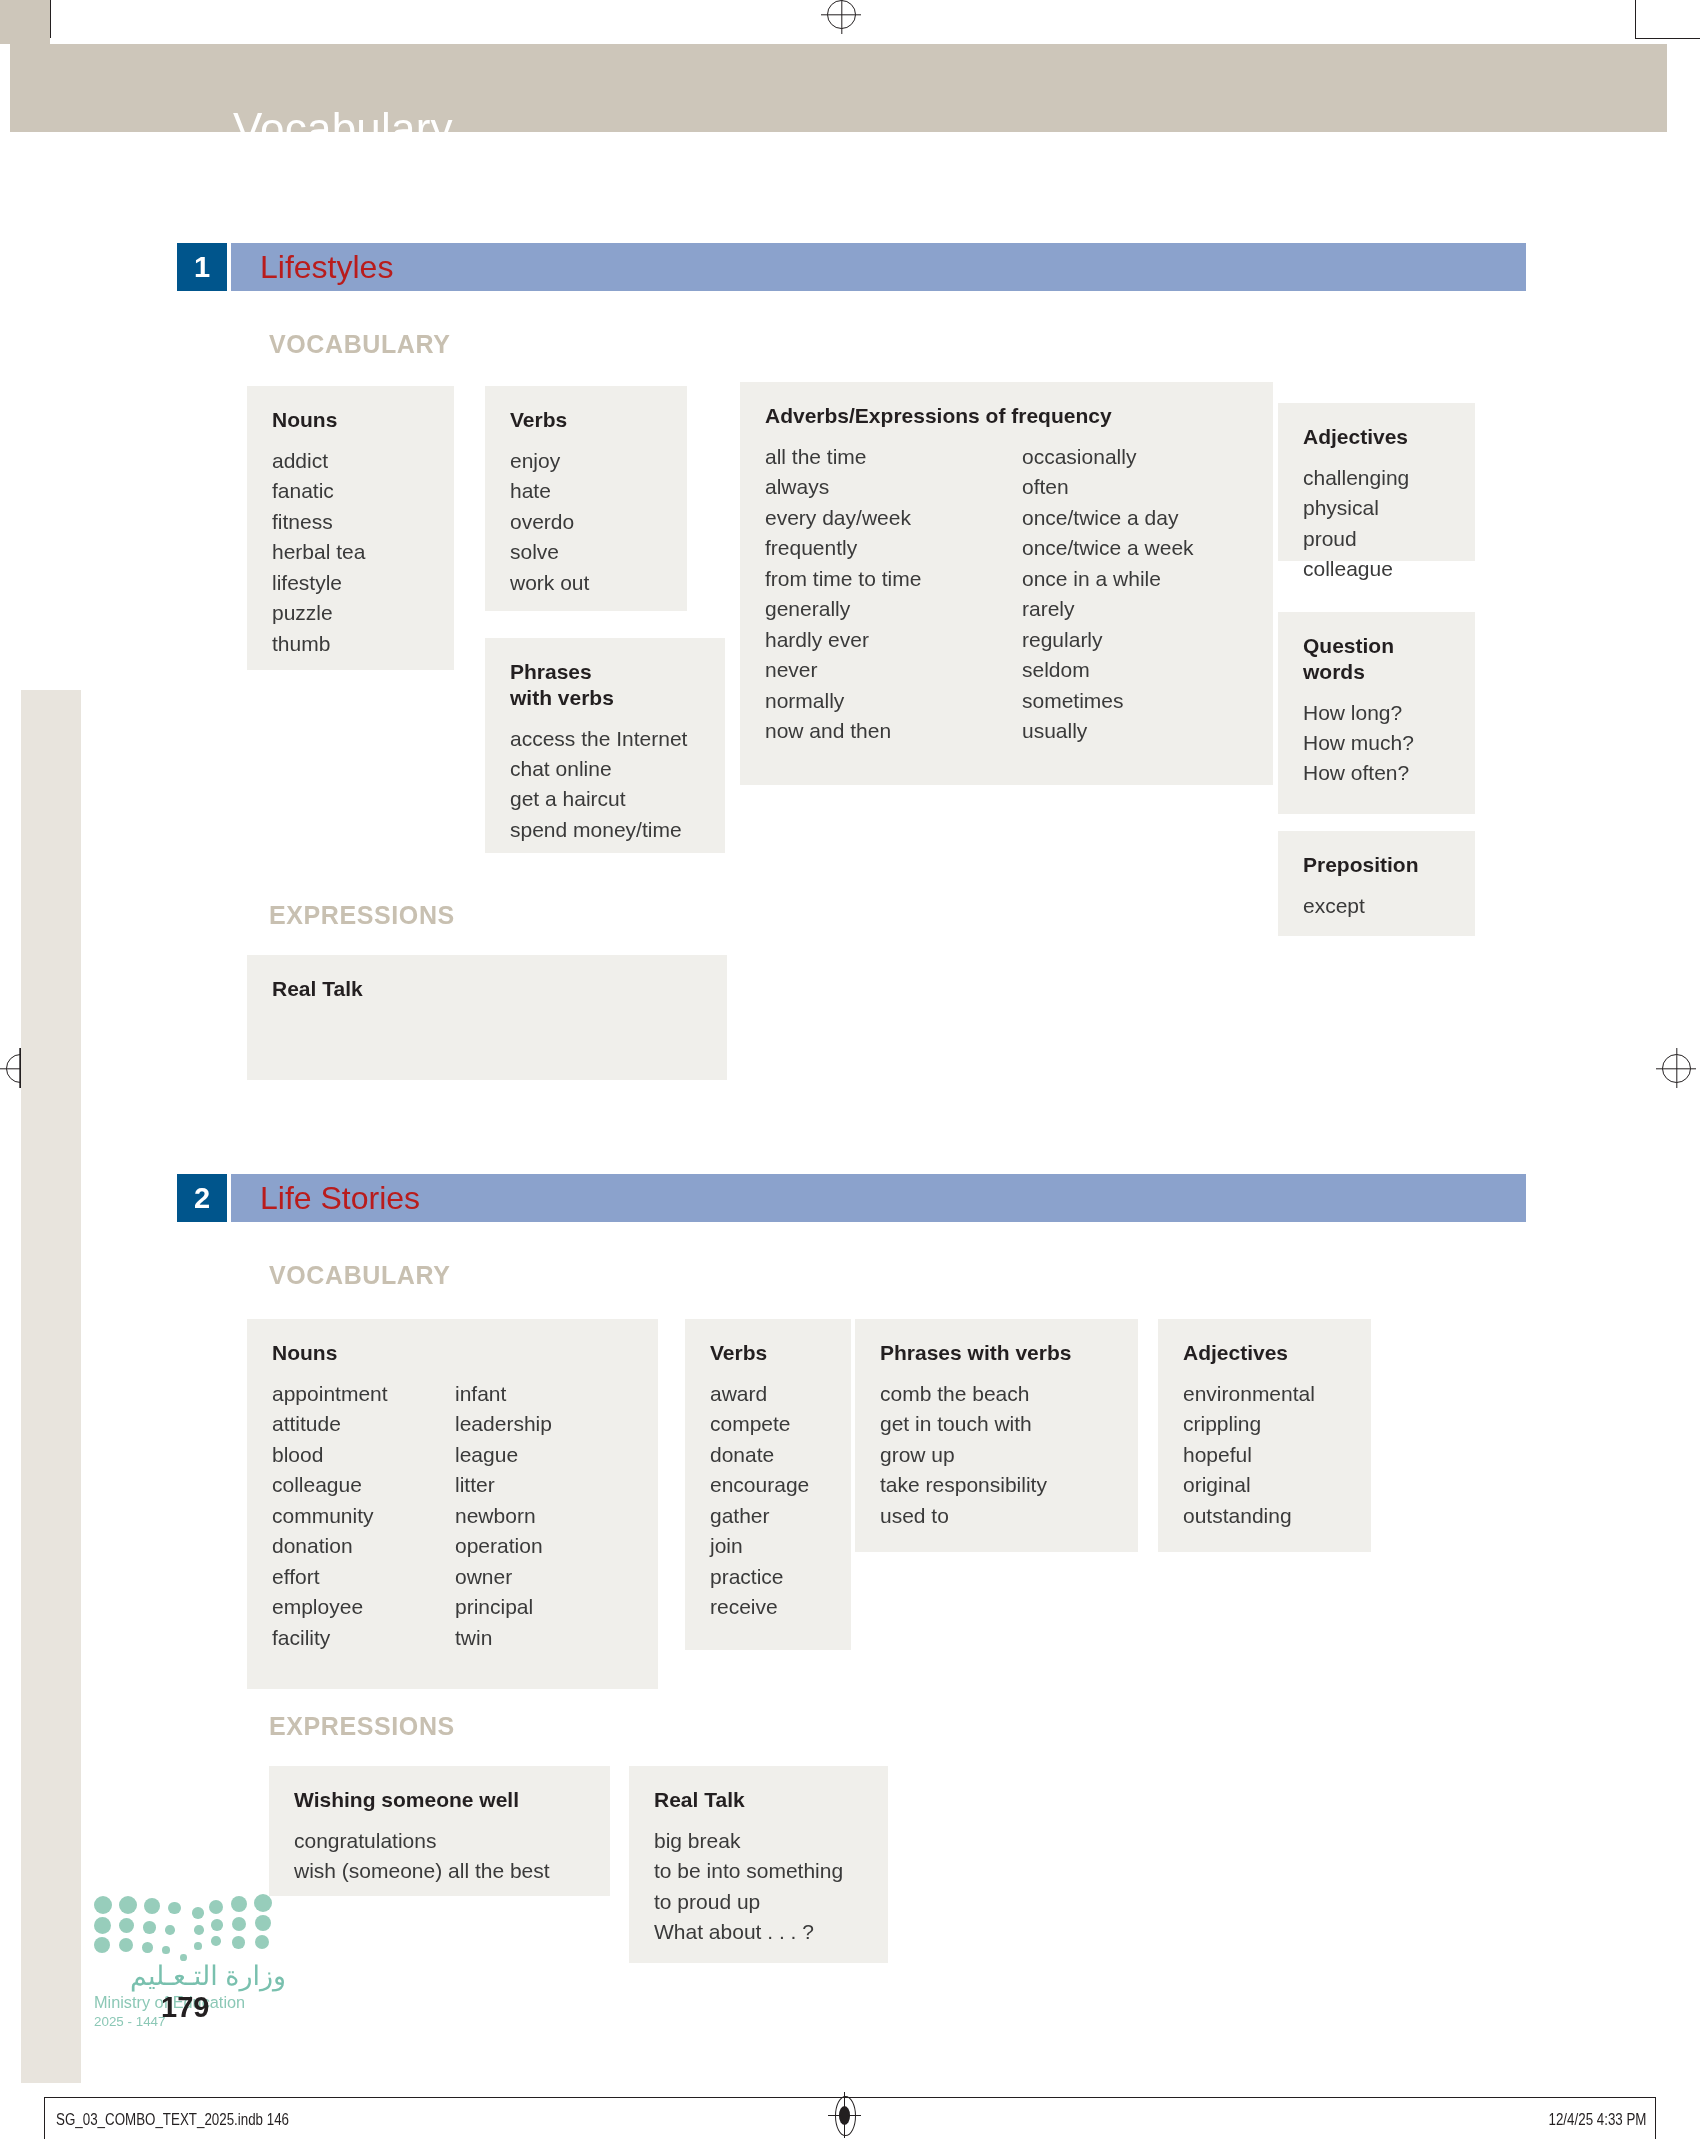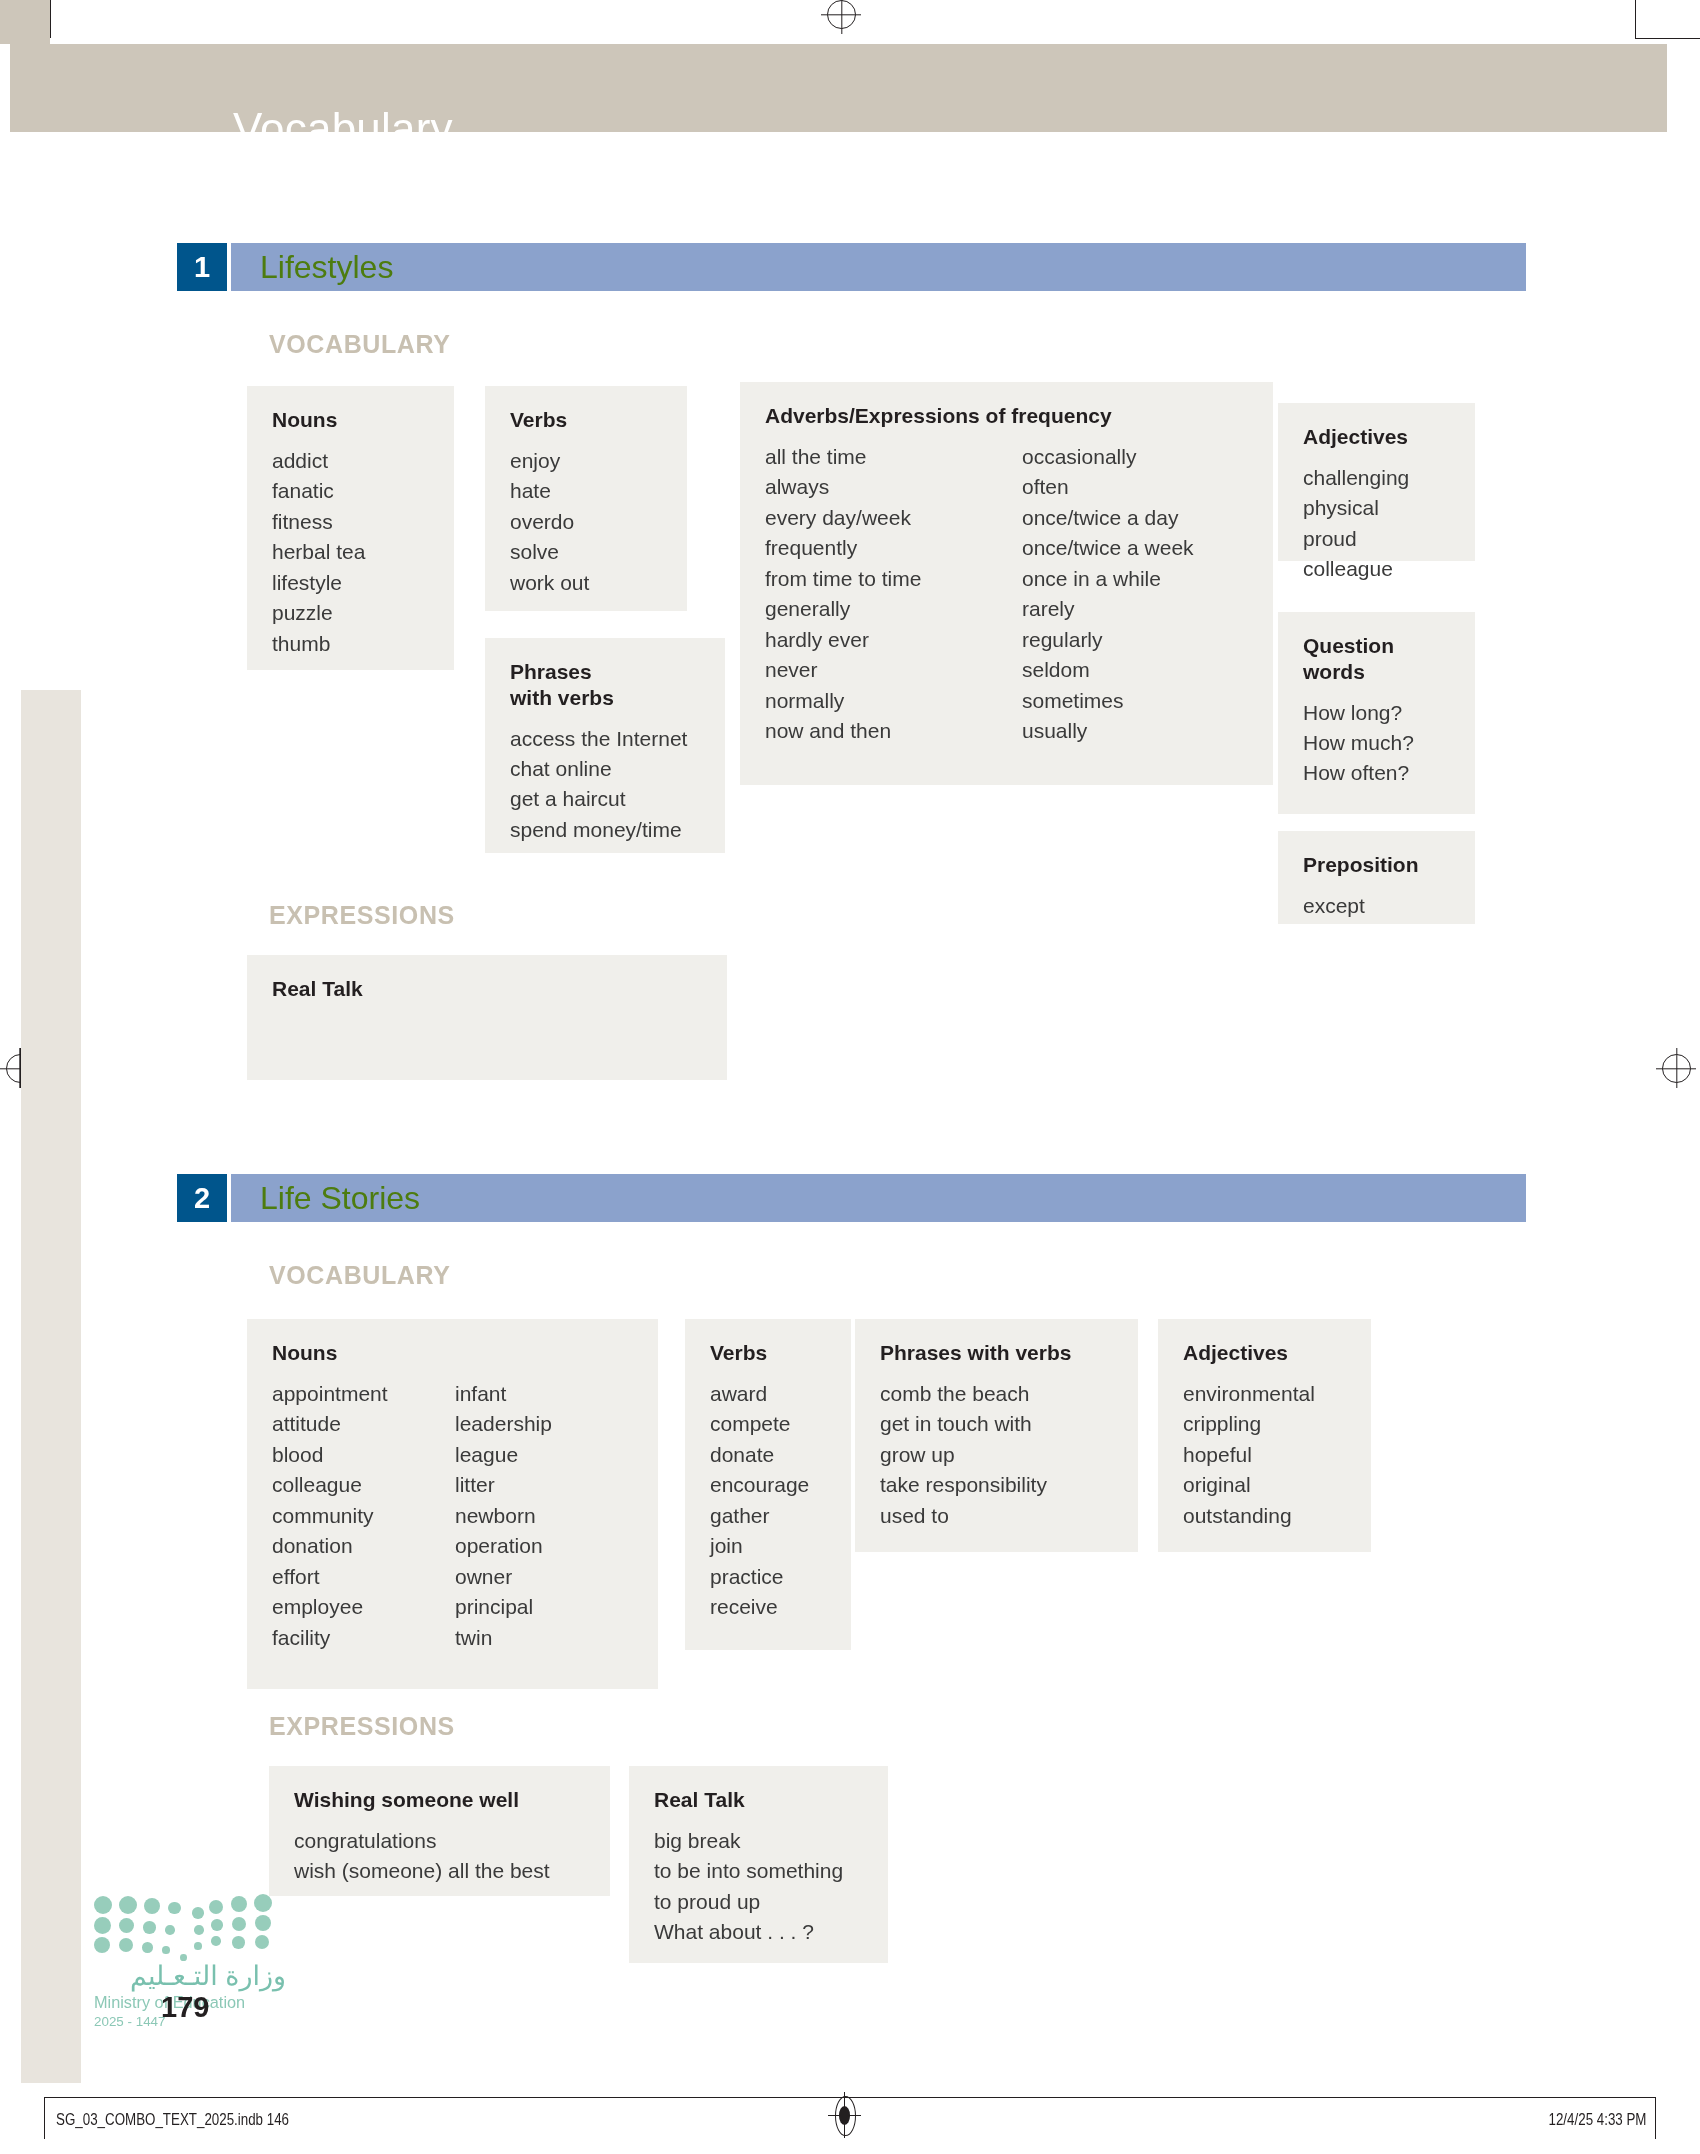--- a/index.html
+++ b/index.html
@@ -26,21 +26,21 @@
 
   
   .banner{position:absolute;left:9.6px;top:44px;width:1657px;height:88px;background:#cdc6ba;}
   .banner-title{position:absolute;left:233px;top:104px;font-size:44px;color:#ffffff;letter-spacing:0.2px;}
 
   
   .unit{position:absolute;height:48px;}
   .unit .num{position:absolute;left:0;top:0;width:50px;height:48px;background:#00558c;color:#fff;
        font-size:29px;font-weight:bold;display:flex;align-items:center;justify-content:center;}
   .unit .bar{position:absolute;left:54px;top:0;right:0;height:48px;background:#8ba2cc;}
-  .unit .ttl{position:absolute;left:83px;top:50%;transform:translateY(-50%);font-size:32px;color:#4d7c0f;}
+  .unit .ttl{position:absolute;left:83px;top:50%;transform:translateY(-50%);font-size:32px;color:#b91c1c;}
 
   
   .kicker{position:absolute;font-size:25px;font-weight:bold;color:#c8c0b1;letter-spacing:0.6px;}
 
   
   .box{position:absolute;background:#f0efeb;box-sizing:border-box;padding:21px 25px 21px 25px;}
   .box h4{margin:0 0 13.4px 0;font-size:21px;font-weight:bold;color:#231f20;line-height:1.22;}
   .box ul{margin:0;padding:0;list-style:none;}
   .box li{font-size:21px;line-height:1.45;color:#3a3a3a;white-space:nowrap;}
   .cols{display:flex;}
@@ -183,21 +183,21 @@
 words</h4>
     <div class="cols">
       <ul>
         <li>How long?</li>
         <li>How much?</li>
         <li>How often?</li>
       </ul>
     </div>
   </div>
 
-  <div class="box" style="left:1278px;top:831px;width:197px;height:93px;">
+  <div class="box" style="left:1278px;top:831px;width:197px;height:105px;">
     <h4>Preposition</h4>
     <div class="cols">
       <ul>
         <li>except</li>
       </ul>
     </div>
   </div>
 
   <div class="kicker" style="left:269px;top:901px;">EXPRESSIONS</div>
 

